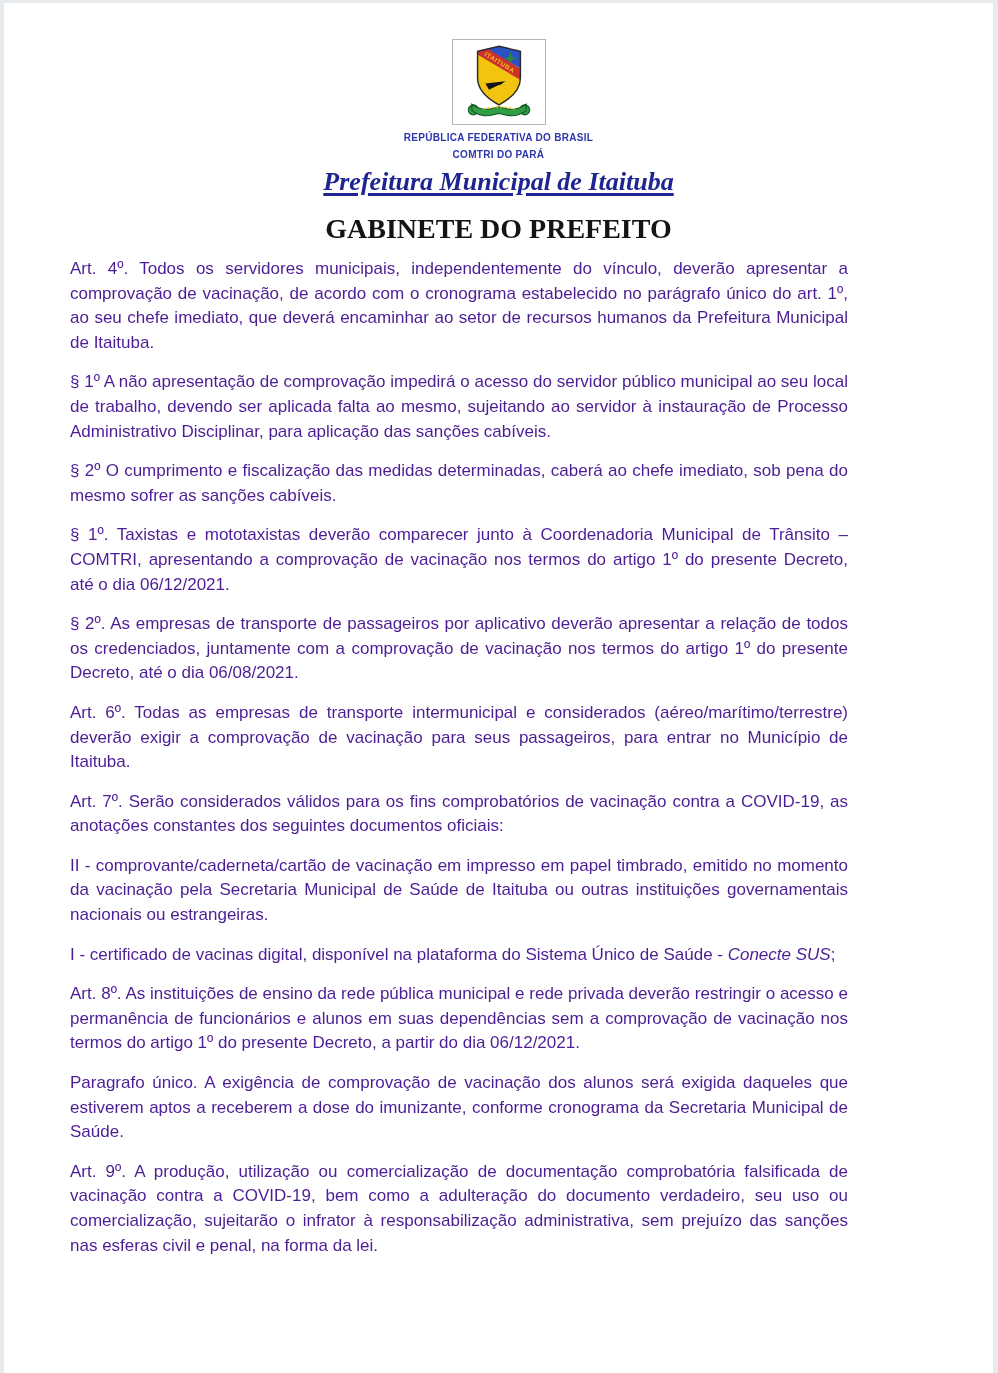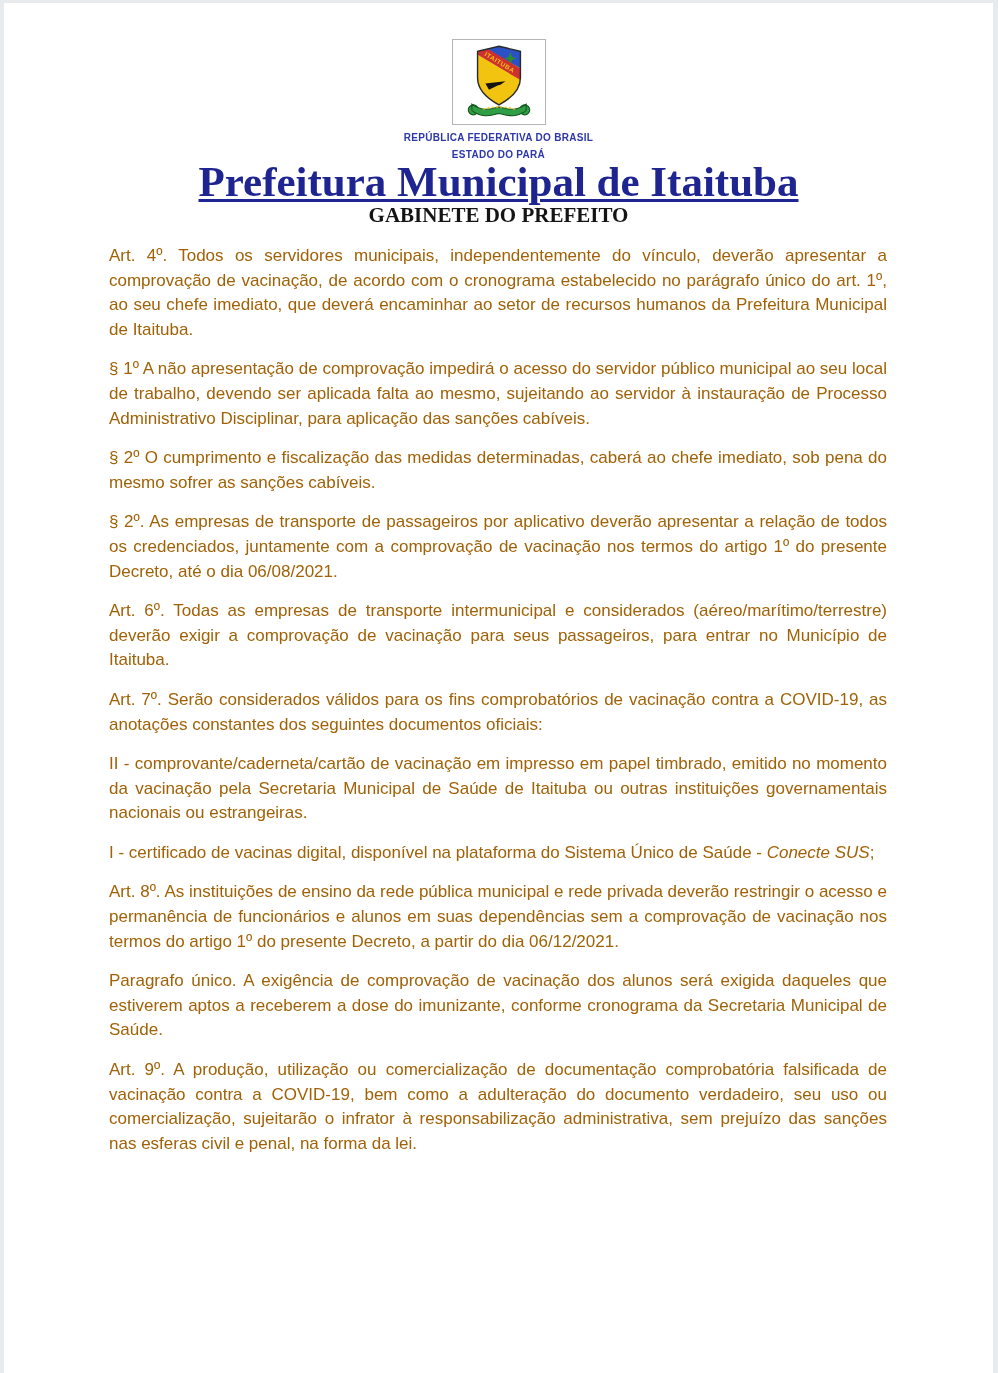--- a/index.html
+++ b/index.html
@@ -27,39 +27,40 @@
   .hline1, .hline2 {
     font-weight: bold;
     font-size: 10px;
     line-height: 17px;
     color: #2e36ac;
     letter-spacing: 0.3px;
   }
   .htitle {
     font-family: "Liberation Serif", serif;
     font-weight: bold;
-    font-size: 43px;
+    font-size: 26px;
     line-height: 37px;
     color: #1e2490;
     text-decoration: underline;
     text-decoration-thickness: 3px;
     text-underline-offset: 3px;
+    font-style: italic;
   }
   .hsub {
     font-family: "Liberation Serif", serif;
     font-weight: bold;
-    font-size: 21px;
+    font-size: 28px;
     line-height: 25px;
     color: #141414;
-    margin-top: 3px;
+    margin-top: 16px;
   }
   .doc-body {
     width: 778px;
-    margin: 16px auto 0 105px;
-    color: #a16207;
+    margin: 16px auto 0 66px;
+    color: #4c1d95;
     font-size: 17px;
     line-height: 24.6px;
     text-align: justify;
   }
   .doc-body p { margin: 0 0 15px 0; }
   .doc-body em { font-style: italic; }
 </style>
 </head>
 <body>
 
@@ -93,29 +94,30 @@
             <text x="0" y="0" transform="translate(29,19) rotate(31)" font-size="9" font-weight="bold" font-family="Liberation Sans, sans-serif" fill="#f2c40f" letter-spacing="0.8">ITAITUBA</text>
 
             <polygon points="31,58 59,55 52,60 48,61 36,67" fill="#141414"></polygon>
           </g>
           <path d="M50 6 L80 13 L80 50 Q80 72 50 88 Q20 72 20 50 L20 13 Z" fill="none" stroke="#2a2a2a" stroke-width="2"></path>
         </g>
       </svg>
     </div>
 
     <div class="hline1">REPÚBLICA FEDERATIVA DO BRASIL</div>
-    <div class="hline2">ESTADO DO PARÁ</div>
+    <div class="hline2">COMTRI DO PARÁ</div>
     <div class="htitle">Prefeitura Municipal de Itaituba</div>
     <div class="hsub">GABINETE DO PREFEITO</div>
   </header>
 
   <main class="doc-body">
     <p>Art. 4º. Todos os servidores municipais, independentemente do vínculo, deverão apresentar a comprovação de vacinação, de acordo com o cronograma estabelecido no parágrafo único do art. 1º, ao seu chefe imediato, que deverá encaminhar ao setor de recursos humanos da Prefeitura Municipal de Itaituba.</p>
     <p>§ 1º A não apresentação de comprovação impedirá o acesso do servidor público municipal ao seu local de trabalho, devendo ser aplicada falta ao mesmo, sujeitando ao servidor à instauração de Processo Administrativo Disciplinar, para aplicação das sanções cabíveis.</p>
     <p>§ 2º O cumprimento e fiscalização das medidas determinadas, caberá ao chefe imediato, sob pena do mesmo sofrer as sanções cabíveis.</p>
+    <p>§ 1º. Taxistas e mototaxistas deverão comparecer junto à Coordenadoria Municipal de Trânsito – COMTRI, apresentando a comprovação de vacinação nos termos do artigo 1º do presente Decreto, até o dia 06/12/2021.</p>
     <p>§ 2º. As empresas de transporte de passageiros por aplicativo deverão apresentar a relação de todos os credenciados, juntamente com a comprovação de vacinação nos termos do artigo 1º do presente Decreto, até o dia 06/08/2021.</p>
     <p>Art. 6º. Todas as empresas de transporte intermunicipal e considerados (aéreo/marítimo/terrestre) deverão exigir a comprovação de vacinação para seus passageiros, para entrar no Município de Itaituba.</p>
     <p>Art. 7º. Serão considerados válidos para os fins comprobatórios de vacinação contra a COVID-19, as anotações constantes dos seguintes documentos oficiais:</p>
     <p>II - comprovante/caderneta/cartão de vacinação em impresso em papel timbrado, emitido no momento da vacinação pela Secretaria Municipal de Saúde de Itaituba ou outras instituições governamentais nacionais ou estrangeiras.</p>
     <p><span>I - certificado de vacinas digital, disponível na plataforma do Sistema Único de Saúde - </span><em>Conecte SUS</em><span>;</span></p>
     <p>Art. 8º. As instituições de ensino da rede pública municipal e rede privada deverão restringir o acesso e permanência de funcionários e alunos em suas dependências sem a comprovação de vacinação nos termos do artigo 1º do presente Decreto, a partir do dia 06/12/2021.</p>
     <p>Paragrafo único. A exigência de comprovação de vacinação dos alunos será exigida daqueles que estiverem aptos a receberem a dose do imunizante, conforme cronograma da Secretaria Municipal de Saúde.</p>
     <p>Art. 9º. A produção, utilização ou comercialização de documentação comprobatória falsificada de vacinação contra a COVID-19, bem como a adulteração do documento verdadeiro, seu uso ou comercialização, sujeitarão o infrator à responsabilização administrativa, sem prejuízo das sanções nas esferas civil e penal, na forma da lei.</p>
   </main>
 

